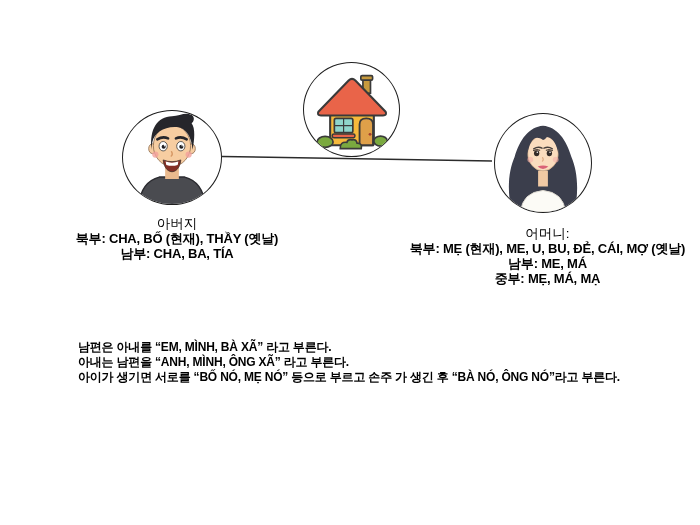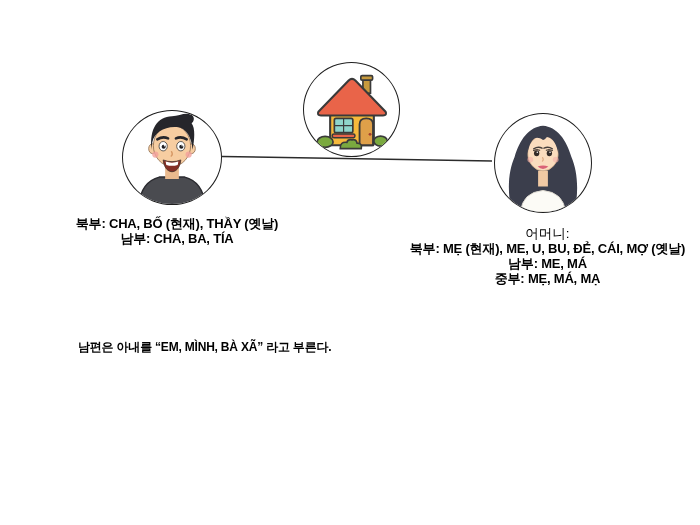--- a/index.html
+++ b/index.html
@@ -101,28 +101,31 @@
       <path d="M40.3,37.2 q3.2,-1.9 6.4,-0.3" stroke="#2c2522" stroke-width="1" fill="none" stroke-linecap="round"></path>
       <path d="M53.3,36.9 q3.2,-1.6 6.4,0.3" stroke="#2c2522" stroke-width="1" fill="none" stroke-linecap="round"></path>
       <circle cx="37" cy="46.5" r="3" fill="#f5b1a8" opacity="0.6"></circle>
       <circle cx="63" cy="46.5" r="3" fill="#f5b1a8" opacity="0.6"></circle>
       <path d="M49.6,44.5 q1.4,2.2 -0.2,3.6" stroke="#e0ac85" stroke-width="1.2" fill="none" stroke-linecap="round"></path>
       <path d="M44.5,53.5 Q50,58.5 55.5,53.5 Q50,51.5 44.5,53.5 Z" fill="#d96277"></path>
     </svg>
   </div>
 
   <div class="person-label father-label">
+    <div class="person-title">아버지</div>
     <div class="term-line">북부: CHA, BỐ (현재), THẦY (옛날)</div>
     <div class="term-line">남부: CHA, BA, TÍA</div>
   </div>
 
   <div class="person-label mother-label">
     <div class="person-title">어머니:</div>
     <div class="term-line">북부: MẸ (현재), ME, U, BU, ĐẺ, CÁI, MỢ (옛날)</div>
     <div class="term-line">남부: ME, MÁ</div>
     <div class="term-line">중부: MẸ, MÁ, MẠ</div>
   </div>
 
   <div class="notes">
     <div class="note-line">남편은 아내를 “EM, MÌNH, BÀ XÃ” 라고 부른다.</div>
+    <div class="note-line">아내는 남편을 “ANH, MÌNH, ÔNG XÃ” 라고 부른다.</div>
+    <div class="note-line">아이가 생기면 서로를 “BỐ NÓ, MẸ NÓ” 등으로 부르고 손주 가 생긴 후 “BÀ NÓ, ÔNG NÓ”라고 부른다.</div>
   </div>
 
 </div>
 
 </body></html>

